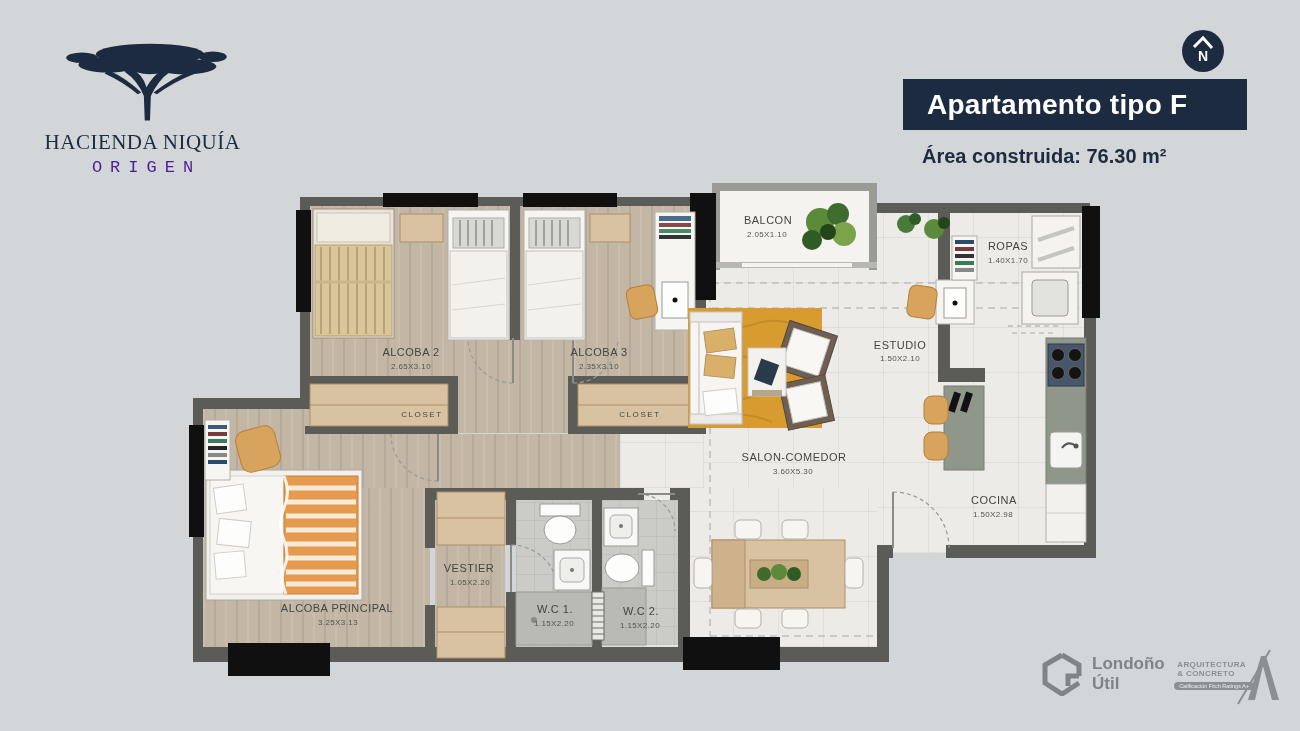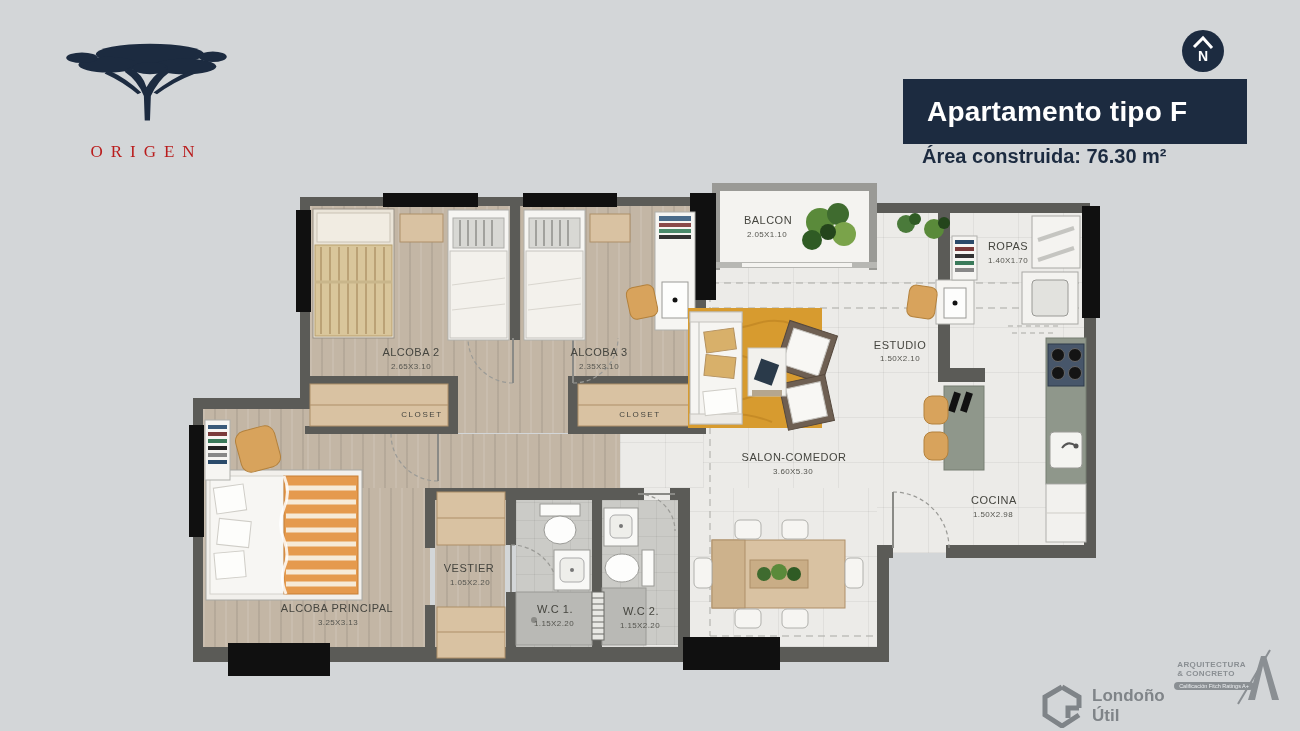--- a/index.html
+++ b/index.html
@@ -25,28 +25,28 @@
   .tan{fill:#d8a35c;stroke:#b3813c;stroke-width:1;}
   .arc{stroke:#9a9a96;stroke-width:1.2;stroke-dasharray:4 3;fill:none;}
   .leaf{stroke:#8a8a86;stroke-width:2;}
   .guide{stroke:#a9a9a4;stroke-width:1;stroke-dasharray:7 5;fill:none;}
   .lbl{font-family:"Liberation Sans",sans-serif;font-size:11px;letter-spacing:.5px;fill:#45453f;text-anchor:middle;}
   .dim{font-family:"Liberation Sans",sans-serif;font-size:8px;letter-spacing:.4px;fill:#55554f;text-anchor:middle;}
   .lbl-sm{font-family:"Liberation Sans",sans-serif;font-size:8px;letter-spacing:1.6px;fill:#45453f;text-anchor:middle;}
   
   .brand{position:absolute;left:25px;top:28px;width:235px;text-align:center;color:#1c2b40;}
   .brand-name{font-family:"Liberation Serif",serif;font-size:21px;letter-spacing:.5px;margin-top:2px;white-space:nowrap;}
-  .brand-sub{font-family:Liberation Serif, serif;font-size:17px;letter-spacing:8px;color:#b91c1c;margin-top:14px;padding-left:8px;}
+  .brand-sub{font-family:Liberation Mono, monospace;font-size:17px;letter-spacing:8px;color:#4c1d95;margin-top:3px;padding-left:8px;}
   .compass{position:absolute;left:1182px;top:30px;width:42px;height:42px;}
-  .banner{position:absolute;left:903px;top:79px;width:344px;height:65px;background:#1c2b40;
+  .banner{position:absolute;left:903px;top:79px;width:344px;height:51px;background:#1c2b40;
           display:flex;align-items:center;box-sizing:border-box;padding-left:24px;}
   .banner span{color:#fff;font-size:28px;font-weight:bold;letter-spacing:.2px;}
   .areas{position:absolute;left:922px;top:143px;color:#1c2b40;font-size:20px;font-weight:bold;line-height:27px;}
   
-  .devlogo{position:absolute;left:1042px;top:652px;display:flex;align-items:center;color:#7f8488;margin-top:32px;}
+  .devlogo{position:absolute;left:1042px;top:652px;display:flex;align-items:center;color:#7f8488;}
   .devtext{margin-left:10px;font-size:17px;font-weight:600;line-height:20px;}
   .buildlogo{position:absolute;left:1170px;top:648px;width:110px;color:#8a8f93;}
   .buildtext{position:absolute;right:34px;top:12px;text-align:left;font-weight:bold;font-size:8px;line-height:9px;letter-spacing:.4px;white-space:nowrap;}
   .buildpill{position:absolute;right:26px;top:34px;background:#8a8f93;color:#eceff1;font-size:5.5px;
              padding:1px 5px;border-radius:4px;white-space:nowrap;}
   .bigA{position:absolute;right:0;top:0;}
 </style>
 </head>
 <body>
 
@@ -441,20 +441,21 @@
         <ellipse cx="70" cy="42" rx="34" ry="9"></ellipse>
         <ellipse cx="158" cy="44" rx="36" ry="9"></ellipse>
         <ellipse cx="40" cy="34" rx="18" ry="6"></ellipse>
         <ellipse cx="190" cy="33" rx="16" ry="6"></ellipse>
         <ellipse cx="118" cy="46" rx="20" ry="7"></ellipse>
         <path d="M112,106 L118,106 L119,78 Q127,60 141,50 L135,45 Q120,56 114,68 Q110,53 95,45 L89,50 Q104,60 111,78 Z"></path>
         <path d="M70,48 Q92,58 108,74 L104,76 Q88,62 66,52 Z"></path>
         <path d="M166,48 Q142,58 122,74 L126,76 Q144,62 170,52 Z"></path>
       </g>
     </svg>
+    <div class="brand-name">HACIENDA NIQUÍA</div>
     <div class="brand-sub">ORIGEN</div>
   </div>
 
   <div class="compass">
     <svg width="42" height="42" viewBox="0 0 42 42">
       <circle cx="21" cy="21" r="21" fill="#1c2b40"></circle>
       <path d="M12,17 L21,8 L30,18" stroke="#fff" stroke-width="3" fill="none"></path>
       <text x="21" y="31" text-anchor="middle" font-family="Liberation Sans, sans-serif" font-size="14" font-weight="bold" fill="#fff">N</text>
     </svg>
   </div>

